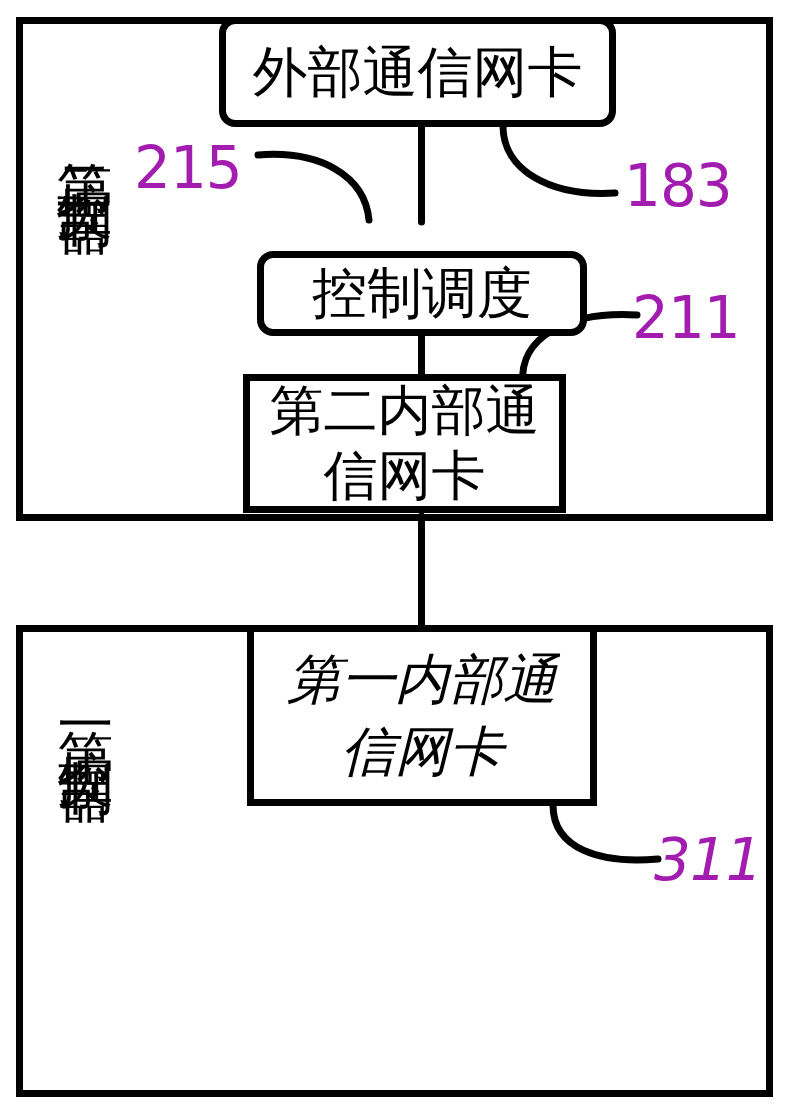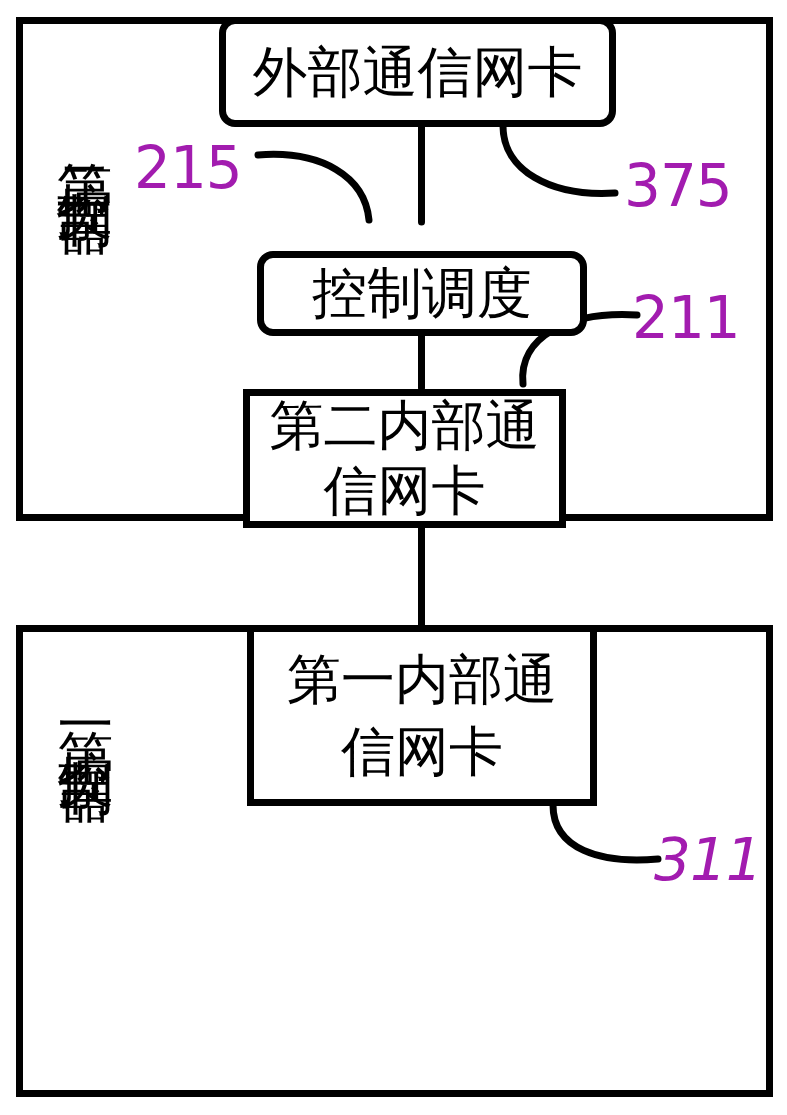--- a/index.html
+++ b/index.html
@@ -86,26 +86,26 @@
   <div class="vlabel" style="left:55px; top:686px;">第一控制器</div>
 
   <div class="node fs1" style="left:219px; top:17px; width:397px; height:110px;">
     <span class="node-label">外部通信网卡</span>
   </div>
 
   <div class="node fs1" style="left:257px; top:218px; width:330px; height:85px;margin-top:33px;">
     <span class="node-label">控制调度</span>
   </div>
 
-  <div class="node fs2" style="left:243px; top:389px; width:323px; height:139px;">
+  <div class="node fs2" style="left:243px; top:374px; width:323px; height:139px;">
     <span class="node-label">第二内部通信网卡</span>
   </div>
 
-  <div class="node fs2b" style="left:247px; top:625px; width:350px; height:181px;">
+  <div class="node fs2b" style="left:247px; top:625px; width:350px; height:181px;font-style:italic;">
     <span class="node-label">第一内部通信网卡</span>
   </div>
 
   <div class="refnum" style="left:134px; top:139px;">215</div>
-  <div class="refnum" style="left:624px; top:157px;">375</div>
+  <div class="refnum" style="left:624px; top:157px;">183</div>
   <div class="refnum" style="left:632px; top:289px;">211</div>
   <div class="refnum" style="left:654px; top:831px;font-style:italic;">311</div>
 
 </div>
 
 </body></html>

